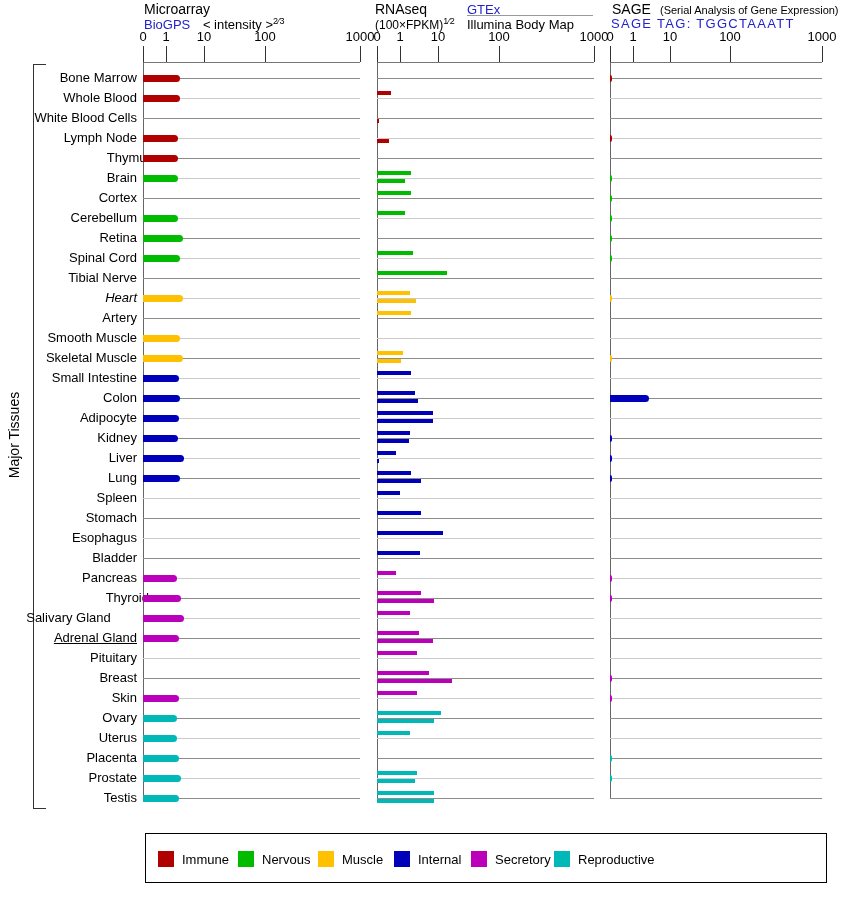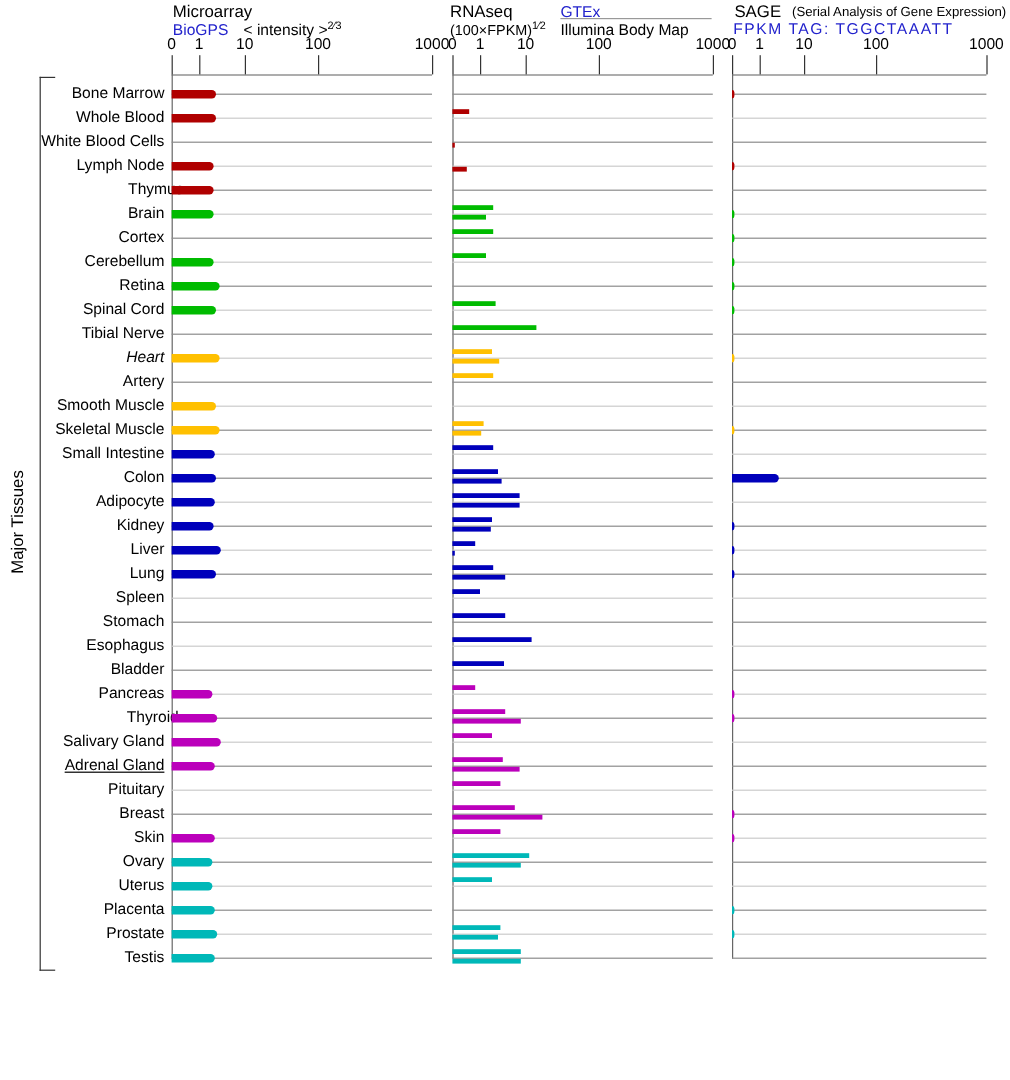--- a/index.html
+++ b/index.html
@@ -40,21 +40,21 @@
   <div class="abs panel-title" style="left:375px;top:1px;">RNAseq</div>
   <div class="abs small" style="left:375px;top:16px;">
     <span>(100×FPKM)</span><sup>1⁄2</sup>
   </div>
   <div class="abs link" style="left:467px;top:2px;font-size:13px;">GTEx</div>
   <div class="abs gtex-rule" style="left:467px;top:15px;width:126px;"></div>
   <div class="abs" style="left:467px;top:17px;font-size:13px;">Illumina Body Map</div>
 
   <div class="abs panel-title" style="left:612px;top:1px;">SAGE</div>
   <div class="abs note" style="left:660px;top:4px;">(Serial Analysis of Gene Expression)</div>
-  <div class="abs link" style="left:611px;top:16px;font-size:13px;letter-spacing:1.3px;">FPKM TAG: TGGCTAAATT</div>
+  <div class="abs link" style="left:611px;top:16px;font-size:13px;letter-spacing:1.3px;">SAGE TAG: TGGCTAAATT</div>
 
   <div class="abs ylab" style="left:-46px;top:427px;">Major Tissues</div>
   <div class="abs bracket" style="left:33px;top:64px;width:1px;height:745px;"></div>
   <div class="abs bracket" style="left:33px;top:64px;width:13px;height:1px;"></div>
   <div class="abs bracket" style="left:33px;top:808px;width:13px;height:1px;"></div>
 
   <div id="plot">
       <div class="abs topline" style="left:143px;top:62px;width:217px;"></div>
       <div class="abs vaxis" style="left:143px;top:62px;height:737px;"></div>
       <div class="abs tick" style="left:143px;top:46px;height:16px;"></div>
@@ -258,21 +258,21 @@
       <div class="abs bar" style="left:377px;top:571px;width:19px;height:4px;background:#bb00bb;"></div>
       <div class="abs bar cap" style="left:610px;top:575px;width:2px;height:7px;background:#bb00bb;"></div>
       <div class="abs tissue-label" style="left:12px;top:590px;">Thyroid</div>
       <div class="abs rowline" style="left:143px;top:598px;width:217px;background:#8c8c8c;"></div>
       <div class="abs rowline" style="left:377px;top:598px;width:217px;background:#8c8c8c;"></div>
       <div class="abs rowline" style="left:610px;top:598px;width:212px;background:#8c8c8c;"></div>
       <div class="abs bar cap" style="left:143px;top:595px;width:38px;height:7px;background:#bb00bb;"></div>
       <div class="abs bar" style="left:377px;top:591px;width:44px;height:4px;background:#bb00bb;"></div>
       <div class="abs bar" style="left:377px;top:599px;width:57px;height:4px;background:#bb00bb;"></div>
       <div class="abs bar cap" style="left:610px;top:595px;width:2px;height:7px;background:#bb00bb;"></div>
-      <div class="abs tissue-label" style="left:0px;top:610px;">Salivary Gland</div>
+      <div class="abs tissue-label" style="left:0px;top:610px;text-align:center;">Salivary Gland</div>
       <div class="abs rowline" style="left:143px;top:618px;width:217px;background:#cbcbcb;"></div>
       <div class="abs rowline" style="left:377px;top:618px;width:217px;background:#cbcbcb;"></div>
       <div class="abs rowline" style="left:610px;top:618px;width:212px;background:#cbcbcb;"></div>
       <div class="abs bar cap" style="left:143px;top:615px;width:41px;height:7px;background:#bb00bb;"></div>
       <div class="abs bar" style="left:377px;top:611px;width:33px;height:4px;background:#bb00bb;"></div>
       <div class="abs tissue-label" style="left:0px;top:630px;text-decoration:underline;">Adrenal Gland</div>
       <div class="abs rowline" style="left:143px;top:638px;width:217px;background:#8c8c8c;"></div>
       <div class="abs rowline" style="left:377px;top:638px;width:217px;background:#8c8c8c;"></div>
       <div class="abs rowline" style="left:610px;top:638px;width:212px;background:#8c8c8c;"></div>
       <div class="abs bar cap" style="left:143px;top:635px;width:36px;height:7px;background:#bb00bb;"></div>
@@ -326,13 +326,27 @@
       <div class="abs bar cap" style="left:610px;top:775px;width:2px;height:7px;background:#00b8b8;"></div>
       <div class="abs tissue-label" style="left:0px;top:790px;">Testis</div>
       <div class="abs rowline" style="left:143px;top:798px;width:217px;background:#8c8c8c;"></div>
       <div class="abs rowline" style="left:377px;top:798px;width:217px;background:#8c8c8c;"></div>
       <div class="abs rowline" style="left:610px;top:798px;width:212px;background:#8c8c8c;"></div>
       <div class="abs bar cap" style="left:143px;top:795px;width:36px;height:7px;background:#00b8b8;"></div>
       <div class="abs bar" style="left:377px;top:791px;width:57px;height:4px;background:#00b8b8;"></div>
       <div class="abs bar" style="left:377px;top:799px;width:57px;height:4px;background:#00b8b8;"></div>
     </div>
 
+  <div id="legend-box" class="abs" style="left:145px;top:833px;width:680px;height:48px;">
+      <div class="legend-swatch" style="left: 12px; background: rgb(176, 0, 0);"></div>
+      <div class="legend-label" style="left: 36px;">Immune</div>
+      <div class="legend-swatch" style="left: 92px; background: rgb(0, 187, 0);"></div>
+      <div class="legend-label" style="left: 116px;">Nervous</div>
+      <div class="legend-swatch" style="left: 172px; background: rgb(255, 192, 0);"></div>
+      <div class="legend-label" style="left: 196px;">Muscle</div>
+      <div class="legend-swatch" style="left: 248px; background: rgb(0, 0, 187);"></div>
+      <div class="legend-label" style="left: 272px;">Internal</div>
+      <div class="legend-swatch" style="left: 325px; background: rgb(187, 0, 187);"></div>
+      <div class="legend-label" style="left: 349px;">Secretory</div>
+      <div class="legend-swatch" style="left: 408px; background: rgb(0, 184, 184);"></div>
+      <div class="legend-label" style="left: 432px;">Reproductive</div>
+    </div>
 </div>
 
 </body></html>

